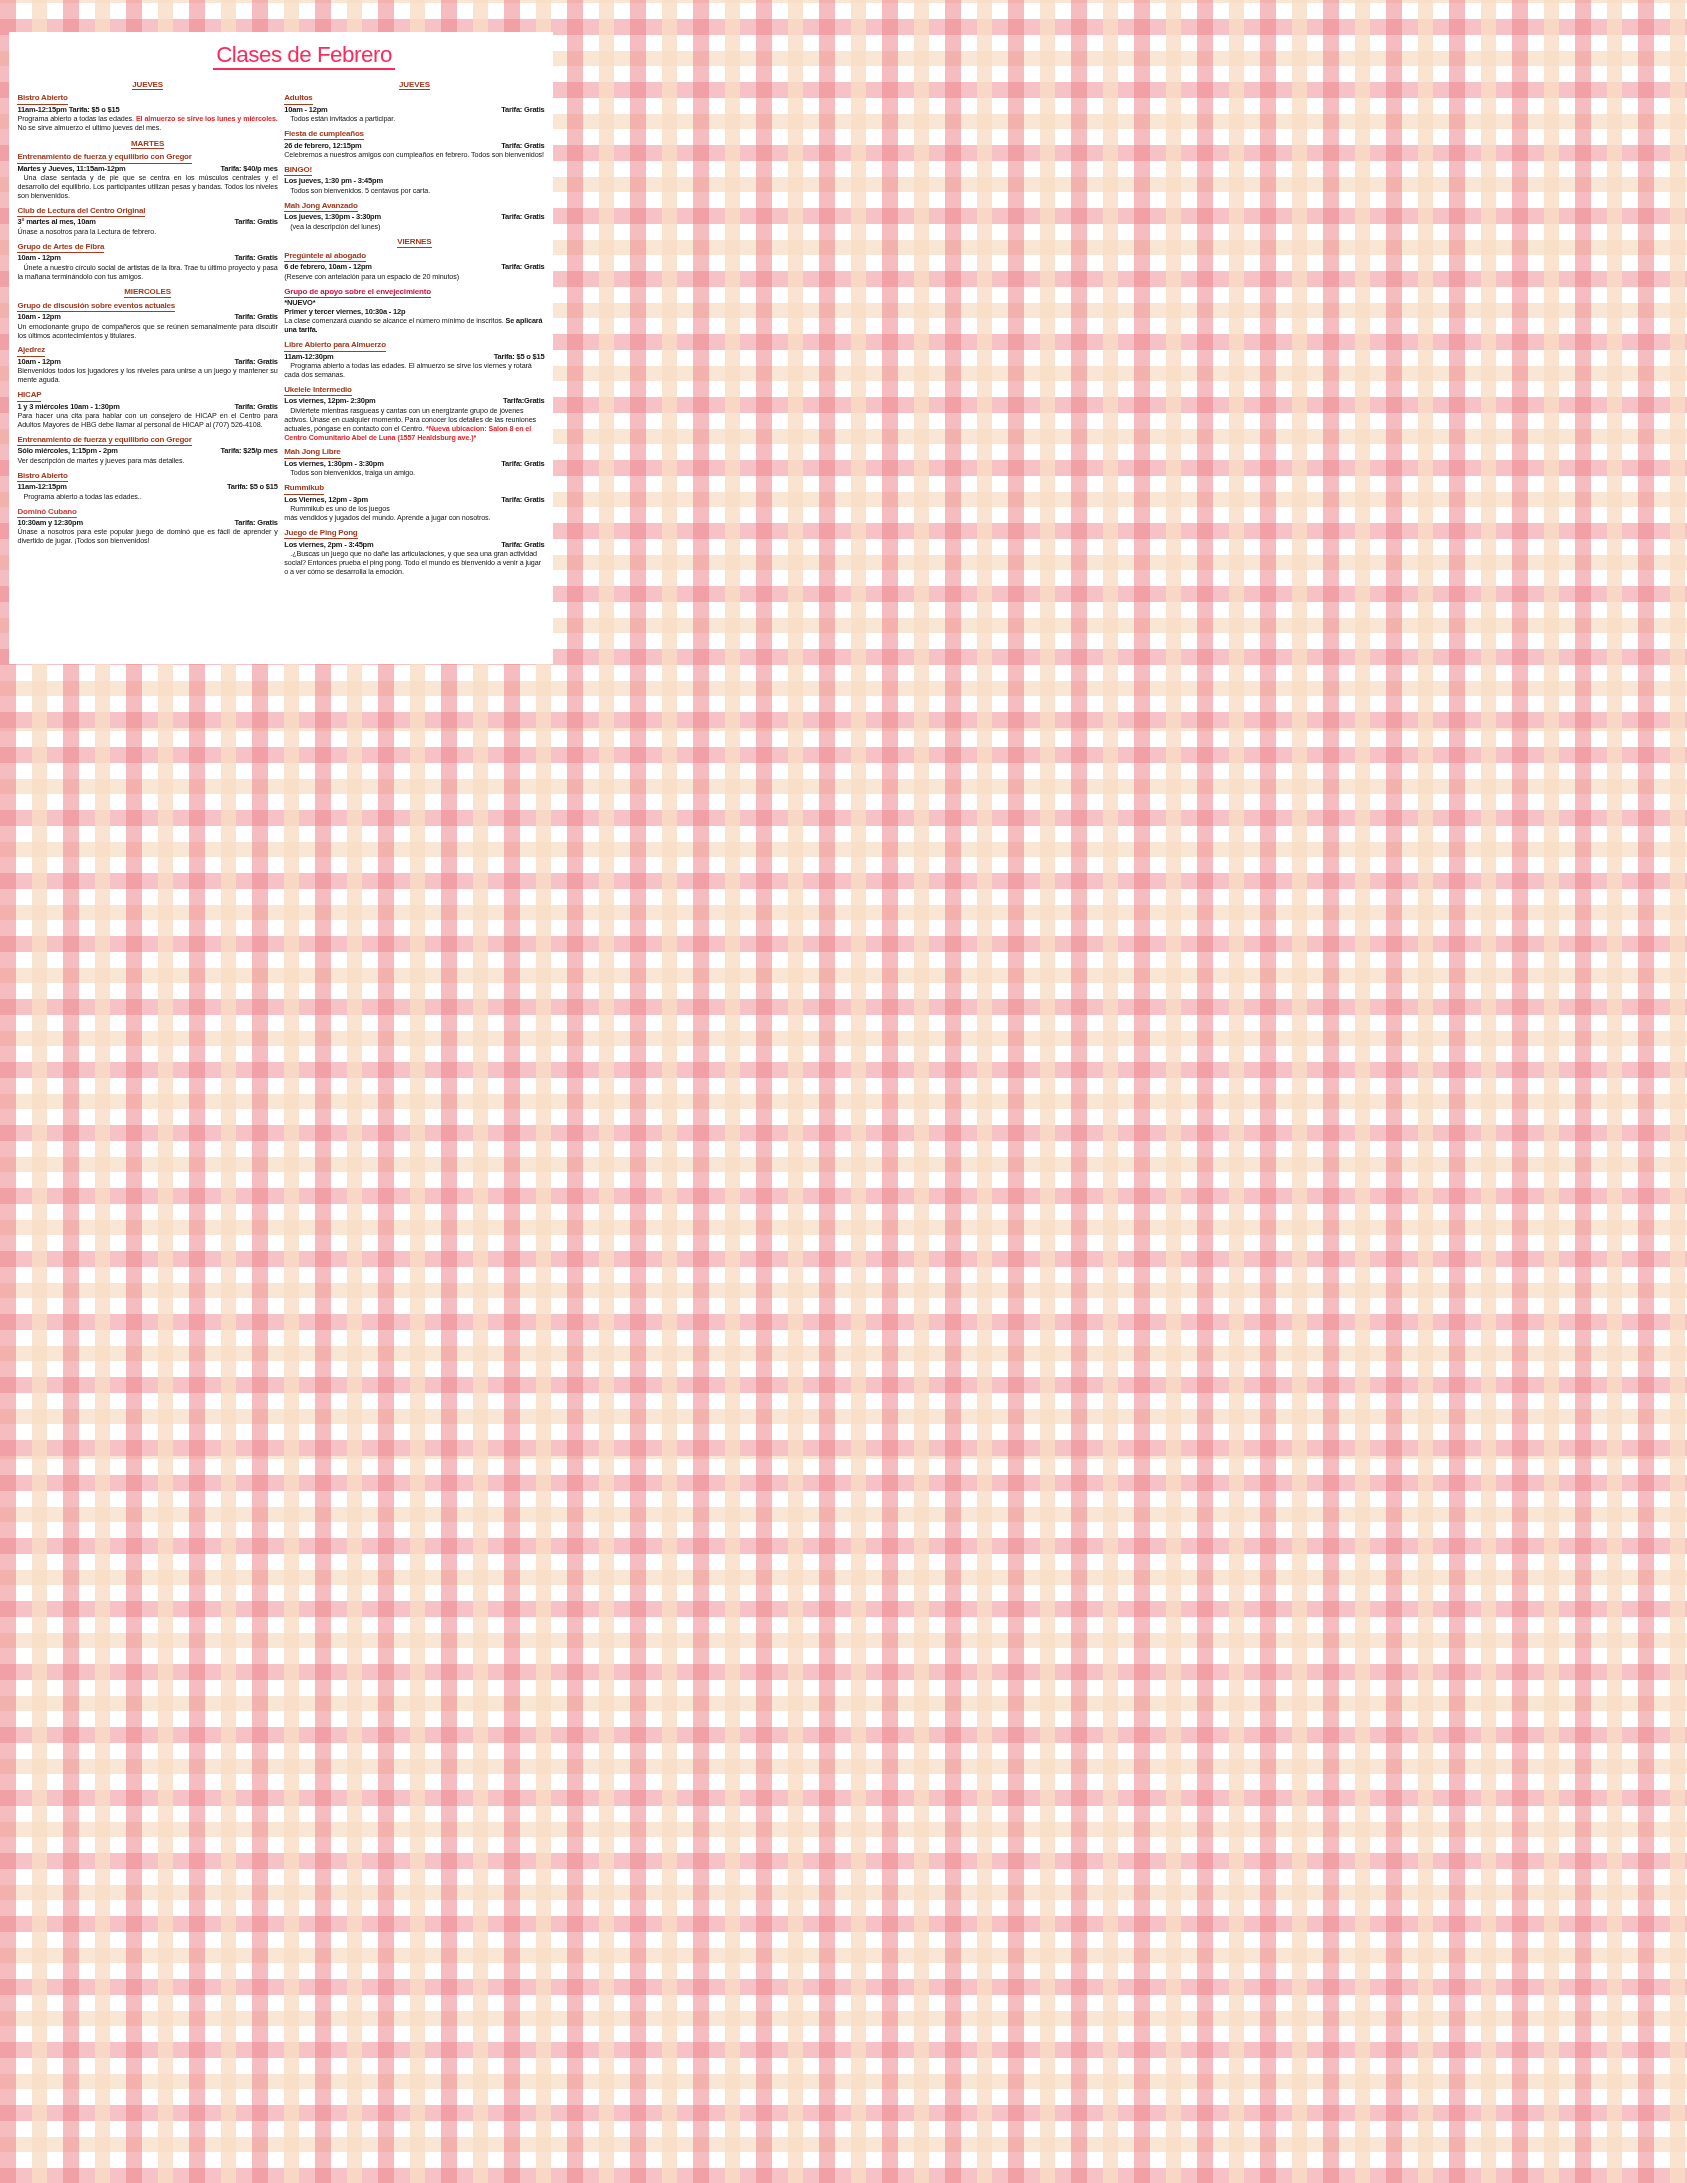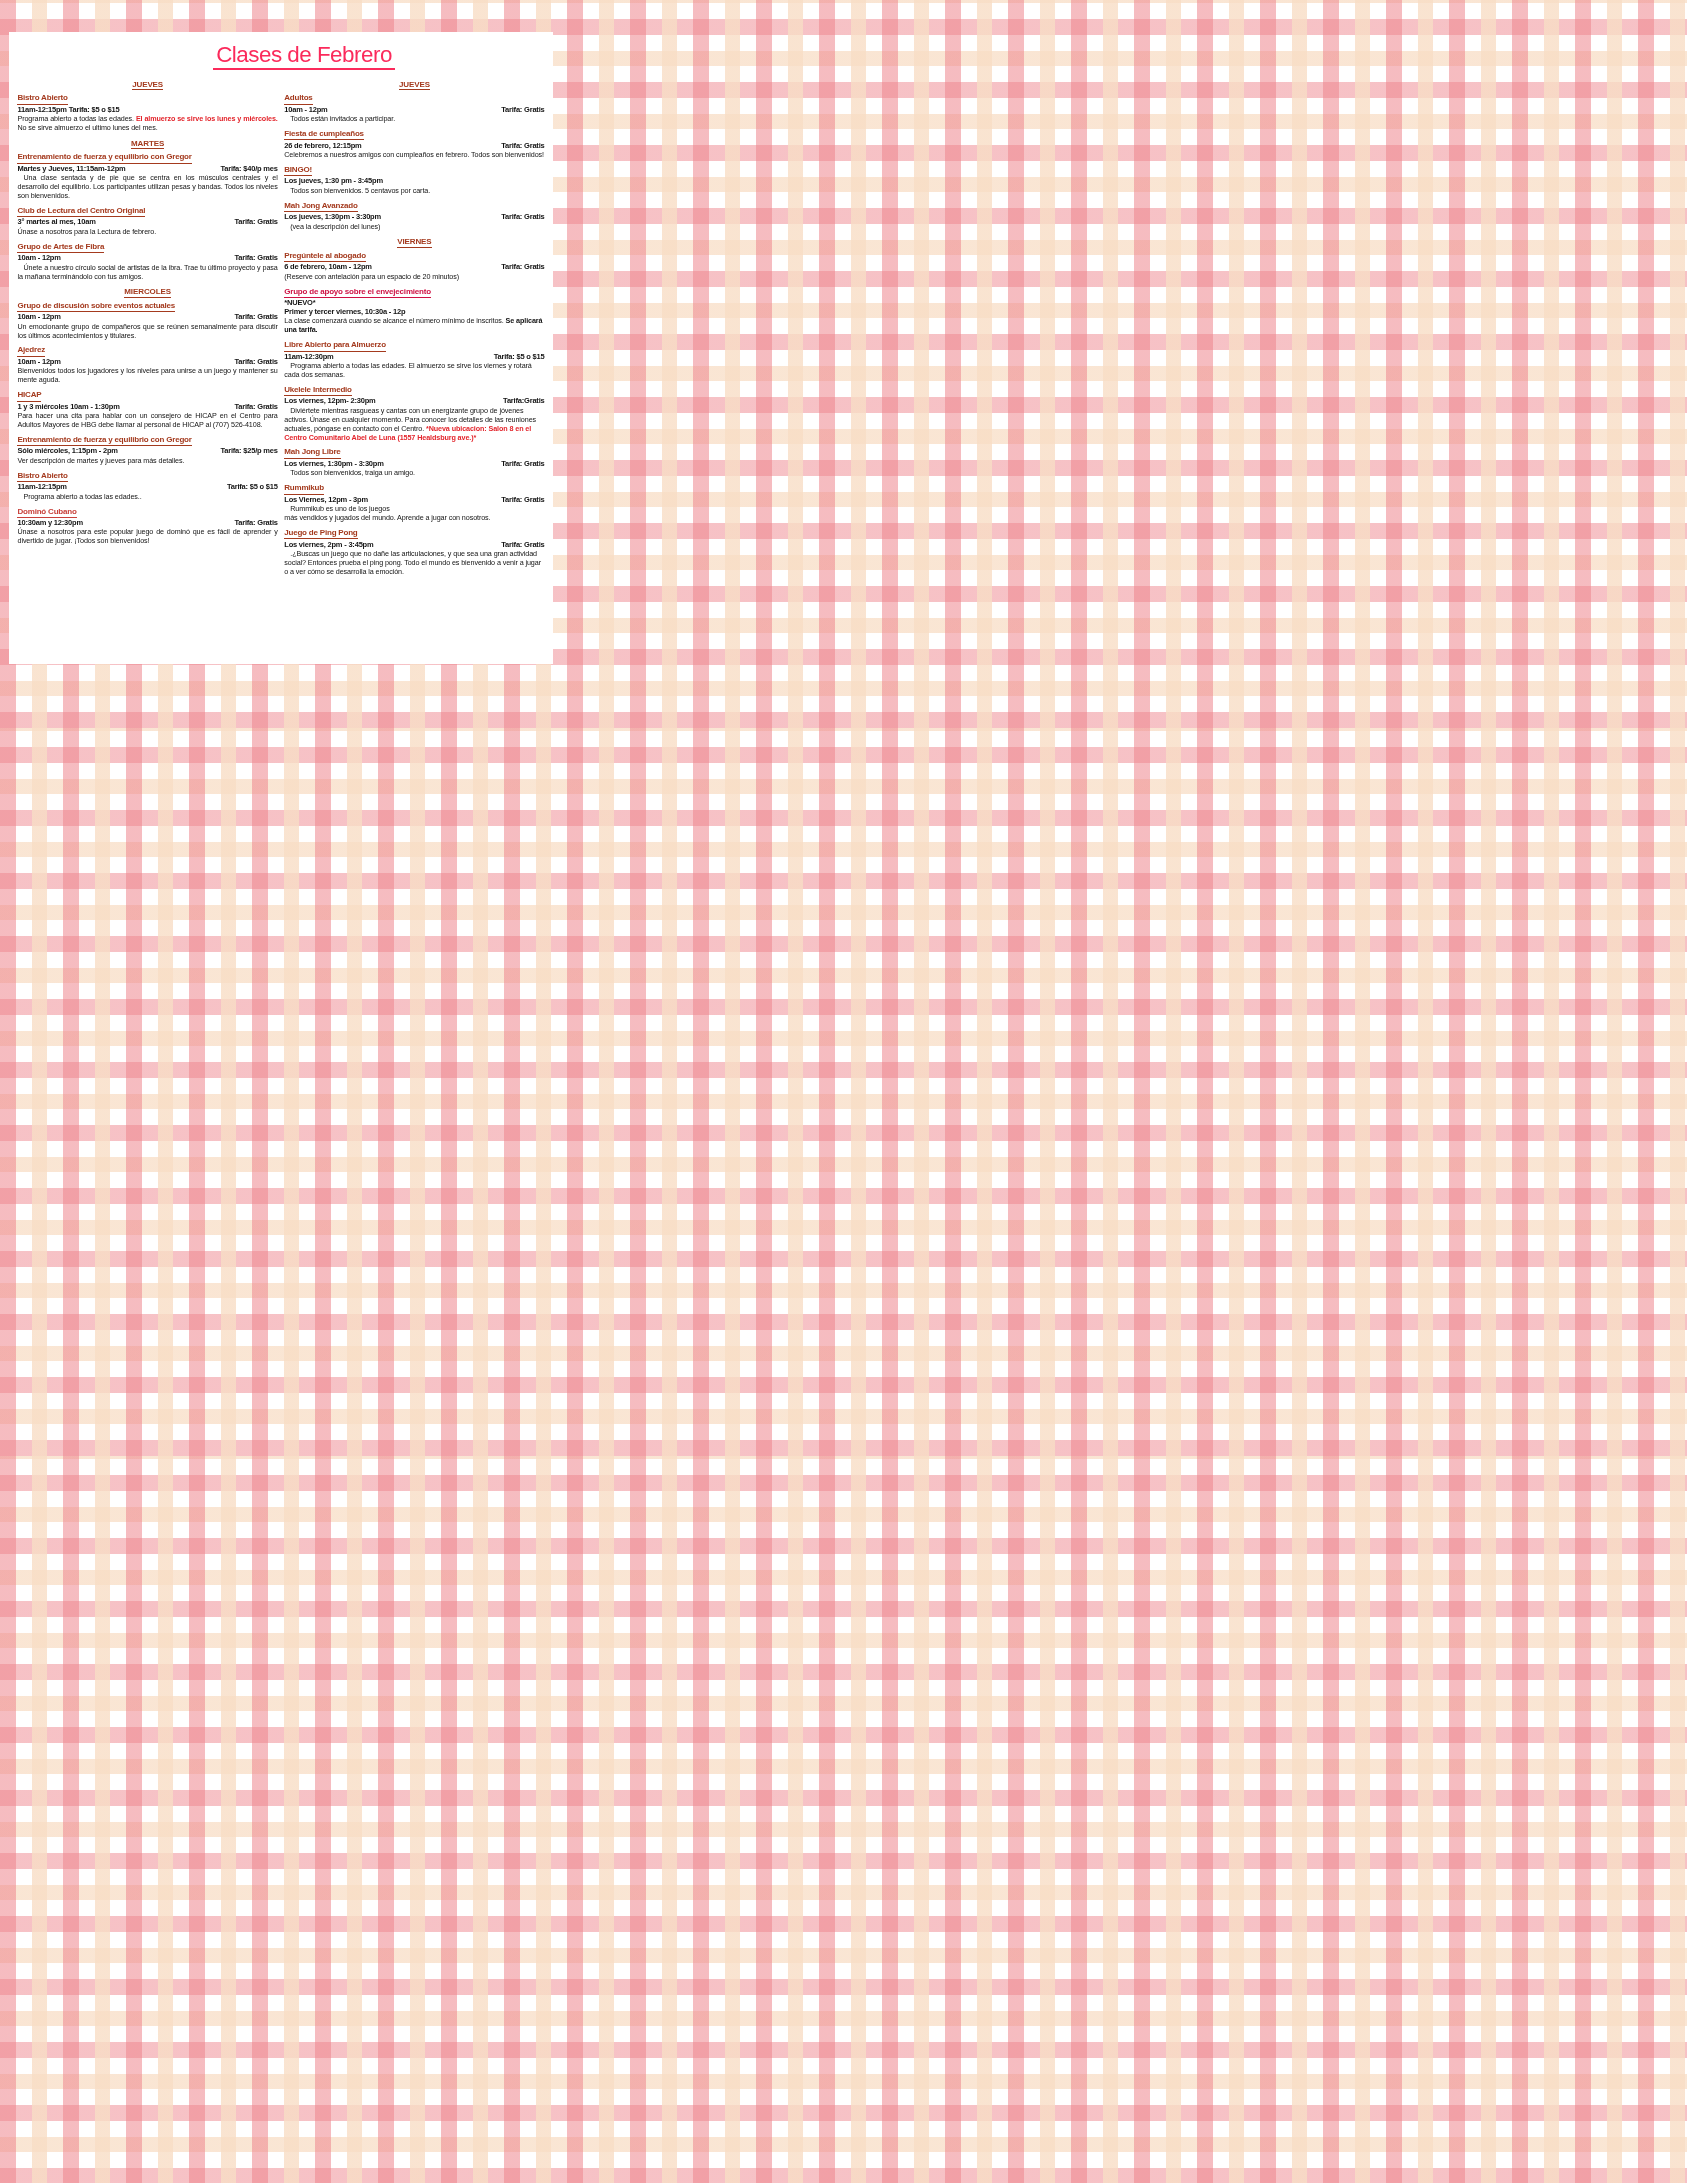--- a/index.html
+++ b/index.html
@@ -85,21 +85,21 @@
 <div class="card">
   <div class="page-title">Clases de Febrero</div>
   <div class="cols">
     <div class="col">
         <div class="day-header">JUEVES</div>
         <section class="event">
           <div class="event-title rust">Bistro Abierto</div>
           <div class="time-row">
             <span class="time">11am-12:15pm Tarifa: $5 o $15</span>
           </div>
-          <p class="desc justify"><span class="seg-n">Programa abierto a todas las edades. </span><span class="seg-rb">El almuerzo se sirve los lunes y miércoles.</span><span class="seg-n"> No se sirve almuerzo el ultimo lunes del mes.</span></p>
+          <p class="desc justify"><span class="seg-n">Programa abierto a todas las edades. </span><span class="seg-rb">El almuerzo se sirve los lunes y miércoles.</span><span class="seg-n"> No se sirve almuerzo el ultimo jueves del mes.</span></p>
         </section>
         <div class="day-header">MARTES</div>
         <section class="event">
           <div class="event-title rust">Entrenamiento de fuerza y equilibrio con Gregor</div>
           <div class="time-row">
             <span class="time">Martes y Jueves, 11:15am-12pm</span>
             <span class="fee">Tarifa: $40/p mes</span>
           </div>
           <p class="desc justify indent"><span class="seg-n">Una clase sentada y de pie que se centra en los músculos centrales y el desarrollo del equilibrio. Los participantes utilizan pesas y bandas. Todos los niveles son bienvenidos.</span></p>
         </section>

